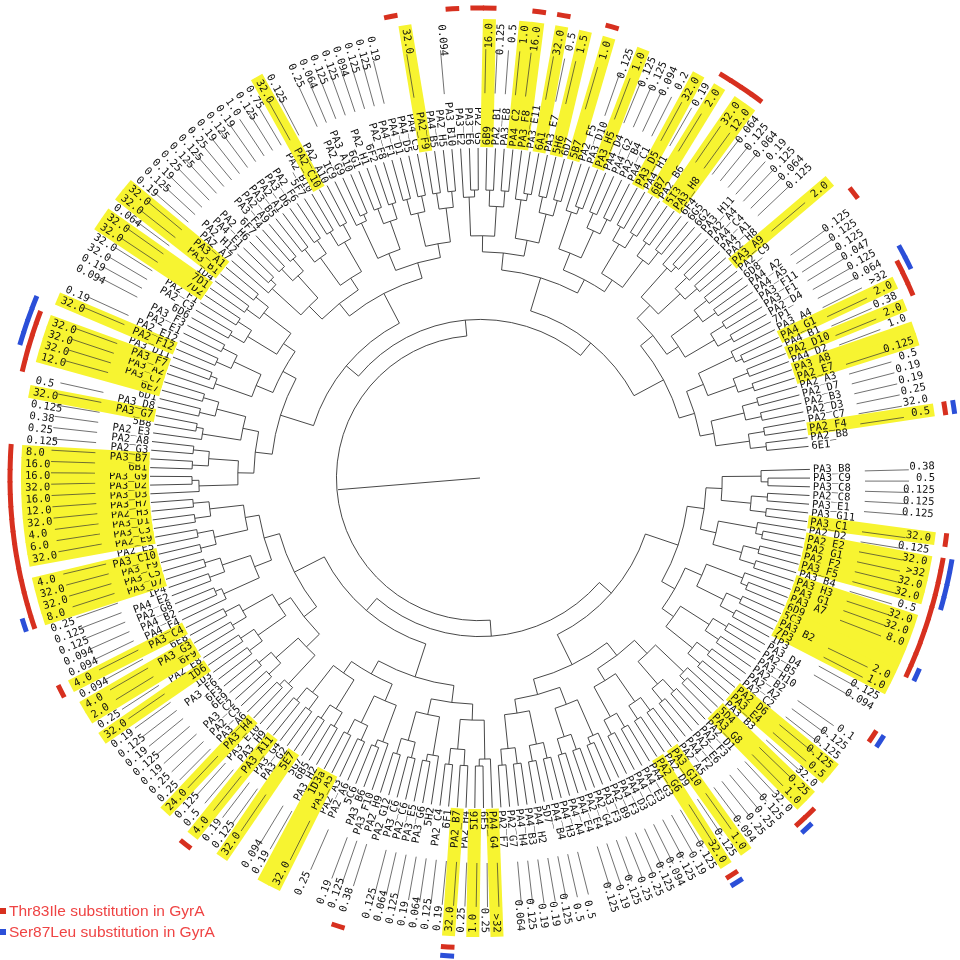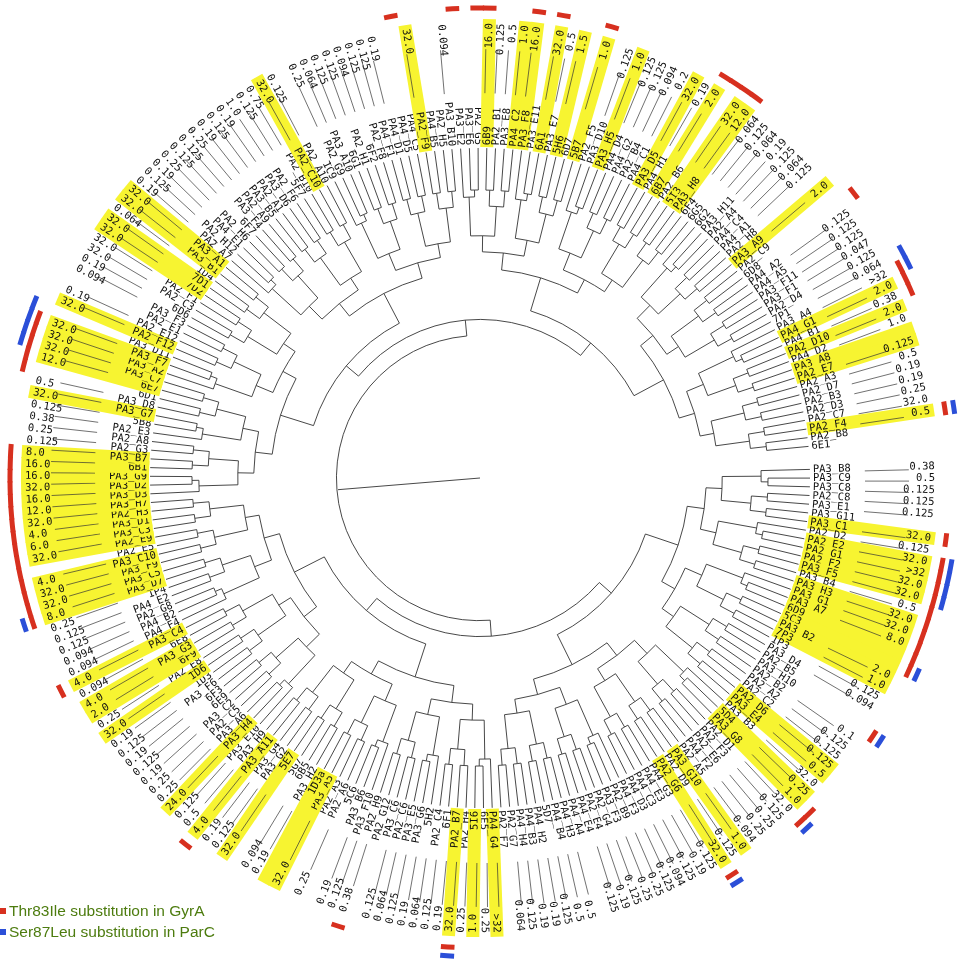--- a/index.html
+++ b/index.html
@@ -1,18 +1,18 @@
 <!DOCTYPE html>
 <html><head>
 <meta charset="utf-8">
 <style>
   html,body{margin:0;padding:0;background:#fff;}
   body{width:960px;height:960px;position:relative;overflow:hidden;font-family:"DejaVu Sans Mono","Liberation Mono",monospace;}
   #tree{position:absolute;left:0;top:0;width:960px;height:960px;}
-  .legend{position:absolute;left:0;top:900px;font-family:"Liberation Sans",sans-serif;font-size:15.5px;color:#4d7c0f;line-height:21px;}
+  .legend{position:absolute;left:0;top:900px;font-family:"Liberation Sans",sans-serif;font-size:15.5px;color:#ef4444;line-height:21px;}
   .legend-row{display:flex;align-items:center;white-space:nowrap;}
   .legend-swatch{display:inline-block;width:6px;height:6px;margin-right:3px;}
 </style>
 </head>
 <body>
 
 <svg id="tree" width="960" height="960" viewBox="0 0 960 960" xmlns="http://www.w3.org/2000/svg">
   <g id="branches" fill="none" stroke="#333" stroke-width="0.9">
       <path d="M768.0,478.1 L810.0,478.1"></path>
       <path d="M767.9,485.7 L809.9,486.8"></path>
@@ -1984,15 +1984,15 @@
     </g>
 </svg>
 
 <div class="legend">
   <div class="legend-row">
     <span class="legend-swatch" style="background:#d7301f"></span>
     <span>Thr83Ile substitution in GyrA</span>
   </div>
   <div class="legend-row">
     <span class="legend-swatch" style="background:#2b4fd8"></span>
-    <span>Ser87Leu substitution in ParC</span>
+    <span>Ser87Leu substitution in GyrA</span>
   </div>
 </div>
 
 </body></html>

